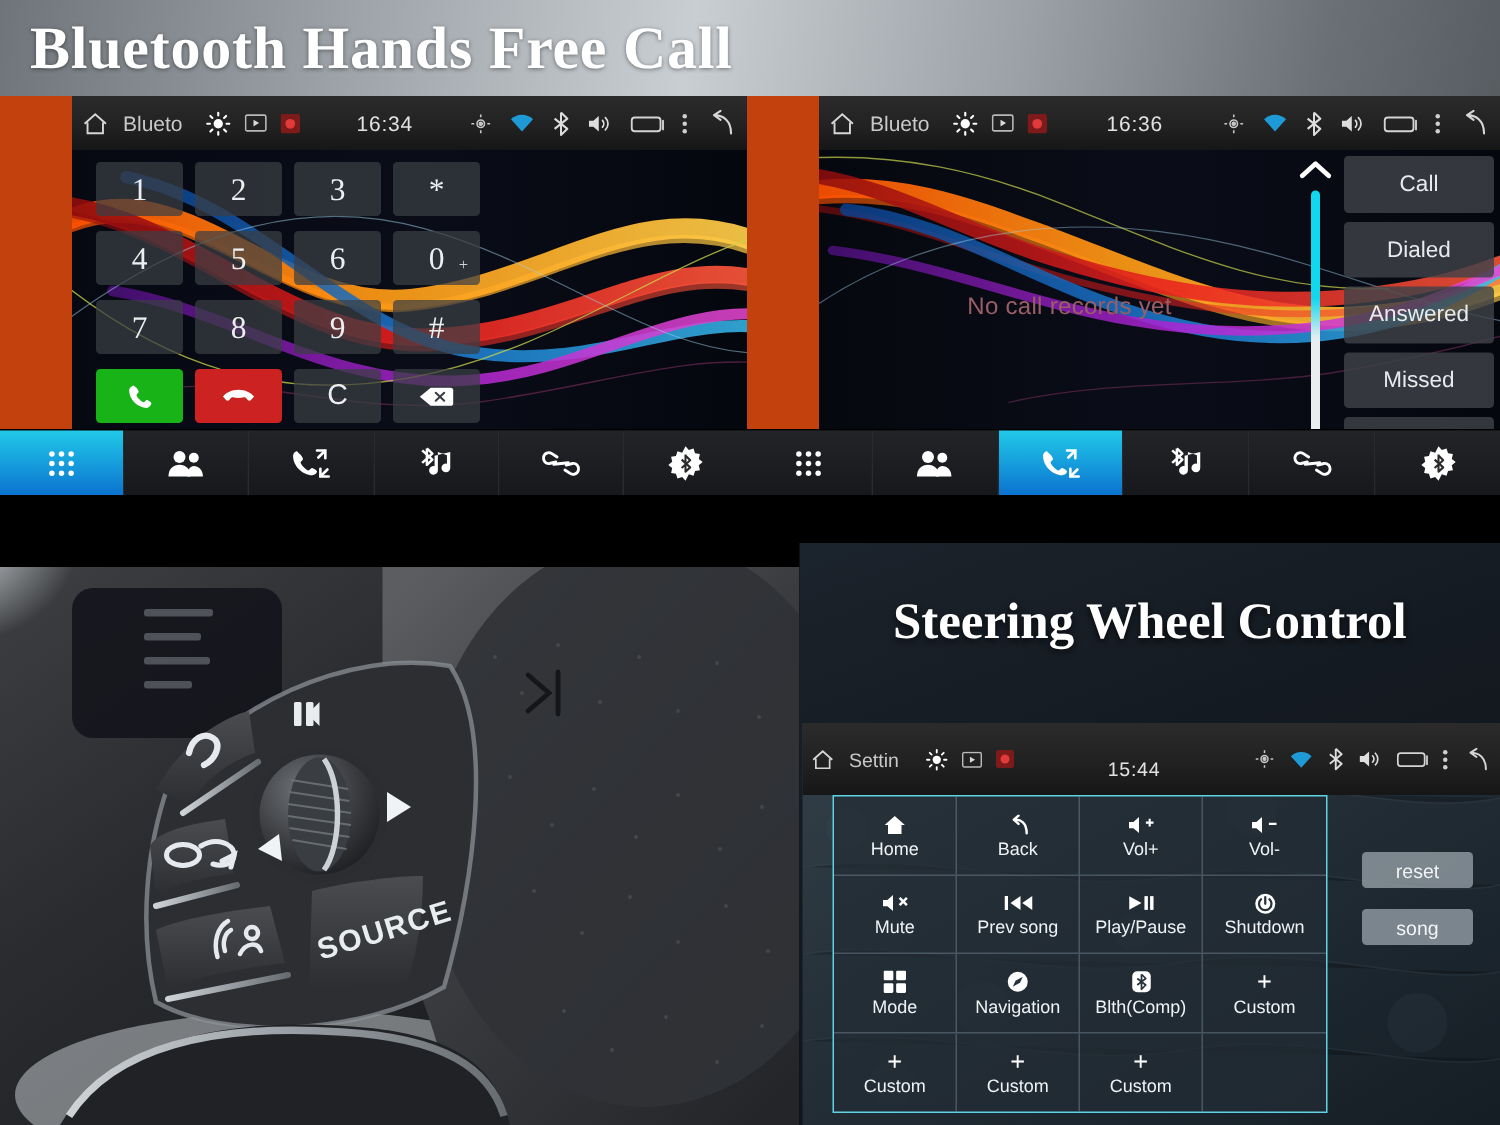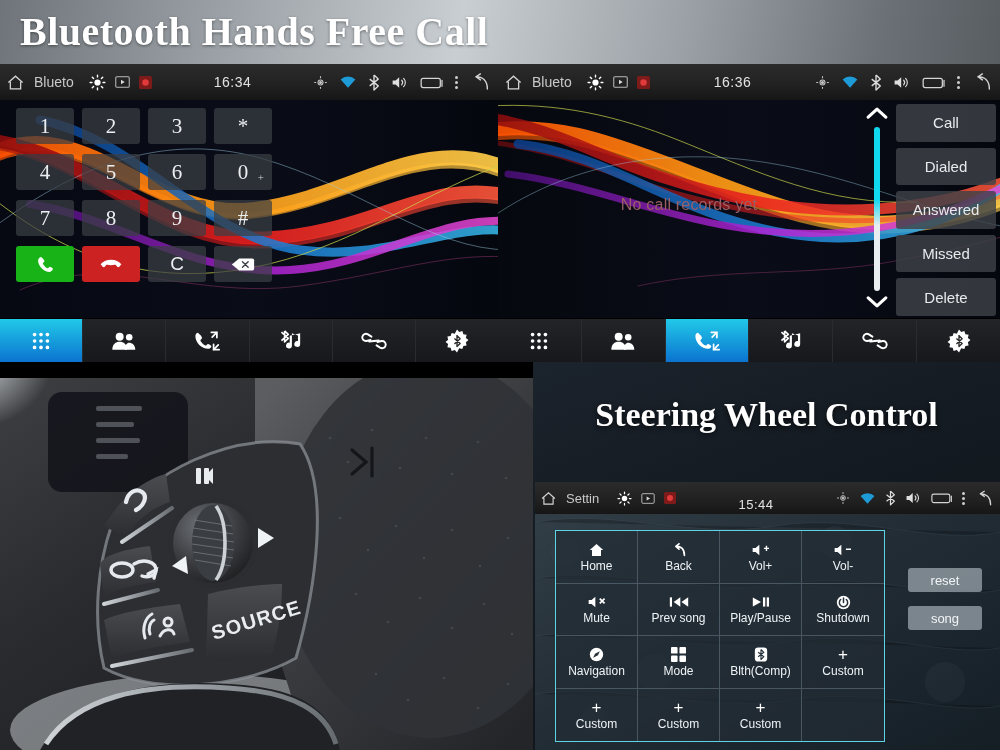--- a/index.html
+++ b/index.html
@@ -28,22 +28,23 @@
     font-family: "Liberation Serif", serif;
     font-size: 40px; font-weight: 700; color: #ffffff;
     letter-spacing: 0.5px;
     text-shadow: 0 1px 3px rgba(0,0,0,.45);
     white-space: nowrap;
   }
 
   
   .hu-row { position: absolute; left: 0; top: 64px; width: 1000px; height: 298px; }
   .hu {
-    position: absolute; top: 0; height: 298px; overflow: hidden;
+    position: absolute; top: 0; height: 266px; overflow: hidden;
     background: #c2410c;
+    padding-left: 48px;
   }
   .hu.left  { left: 0;   width: 498px; }
   .hu.right { left: 498px; width: 502px; }
 
   
   .statusbar {
     position: relative; height: 36px; width: 100%;
     background: linear-gradient(180deg,#2b2b2b 0%, #222 55%, #161616 100%);
     display: flex; align-items: center; padding: 0 6px;
     color: #cfcfcf; font-size: 13px;
@@ -132,21 +133,21 @@
     font-family:Liberation Serif, serif; font-weight:700; font-size:34px;
     color:#fff; text-shadow:0 2px 5px rgba(0,0,0,.7);
   }
   .swc-screen {
     position:absolute; left:2px; top:120px; width:465px; height:268px;
     background: linear-gradient(150deg,#2e3a42 0%, #232d35 35%, #1a242c 70%, #141d24 100%);
     overflow:hidden;
   }
   .swc-screen .tex { position:absolute; inset:0; opacity:.55; }
   .swc-status {
-    position:relative; z-index:2; height:32px; width:100%;
+    position:relative; z-index:2; height:48px; width:100%;
     background: linear-gradient(180deg,#2b2b2b 0%, #202020 60%, #161616 100%);
     display:flex; align-items:center; padding:12px 5px; color:#cfcfcf; font-size:12px;justify-content:space-between;
   }
   .swc-grid-wrap { position:absolute; z-index:2; left:20px; top:48px; width:330px; height:212px; }
   .swc-grid {
     width:100%; height:100%;
     display:grid; grid-template-columns:repeat(4,1fr); grid-template-rows:repeat(4,1fr);
     border:1px solid #5fd3e6;
     background: rgba(35,45,53,.72);
   }
@@ -966,38 +967,38 @@
                   <circle cx="9" cy="9" r="8" fill="#fff"></circle>
                   <path d="M9 3.6 V9" stroke="#27323b" stroke-width="1.8" stroke-linecap="round"></path>
                   <path d="M5.6 5.4 A5 5 0 1 0 12.4 5.4" fill="none" stroke="#27323b" stroke-width="1.8" stroke-linecap="round"></path>
                 </svg>
             </span>
             <span class="lbl">Shutdown</span>
           </div>
 
           <div class="swc-cell">
             <span class="glyph">
-              <svg width="15" height="15" viewBox="0 0 18 18">
-                  <circle cx="9" cy="9" r="8" fill="#fff"></circle>
-                  <path d="M13 5 L7.2 8.2 L5 13 L10.8 9.8 Z" fill="#27323b"></path>
-                </svg>
-            </span>
-            <span class="lbl">Navigation</span>
-          </div>
-
-          <div class="swc-cell">
-            <span class="glyph">
               <svg width="15" height="15" viewBox="0 0 16 16" fill="#fff">
                   <rect x="0" y="0" width="7" height="7" rx="1"></rect>
                   <rect x="9" y="0" width="7" height="7" rx="1"></rect>
                   <rect x="0" y="9" width="7" height="7" rx="1"></rect>
                   <rect x="9" y="9" width="7" height="7" rx="1"></rect>
                 </svg>
             </span>
             <span class="lbl">Mode</span>
+          </div>
+
+          <div class="swc-cell">
+            <span class="glyph">
+              <svg width="15" height="15" viewBox="0 0 18 18">
+                  <circle cx="9" cy="9" r="8" fill="#fff"></circle>
+                  <path d="M13 5 L7.2 8.2 L5 13 L10.8 9.8 Z" fill="#27323b"></path>
+                </svg>
+            </span>
+            <span class="lbl">Navigation</span>
           </div>
 
           <div class="swc-cell">
             <span class="glyph">
               <svg width="14" height="15" viewBox="0 0 16 18">
                   <rect x="0.6" y="0.6" width="14.8" height="16.8" rx="4" fill="#fff"></rect>
                   <path d="M8 3 V15 L11.4 11.6 L4.6 6.4 M4.6 11.6 L11.4 6.4 L8 3" fill="none" stroke="#27323b" stroke-width="1.4" stroke-linejoin="round"></path>
                 </svg>
             </span>
             <span class="lbl">Blth(Comp)</span>

